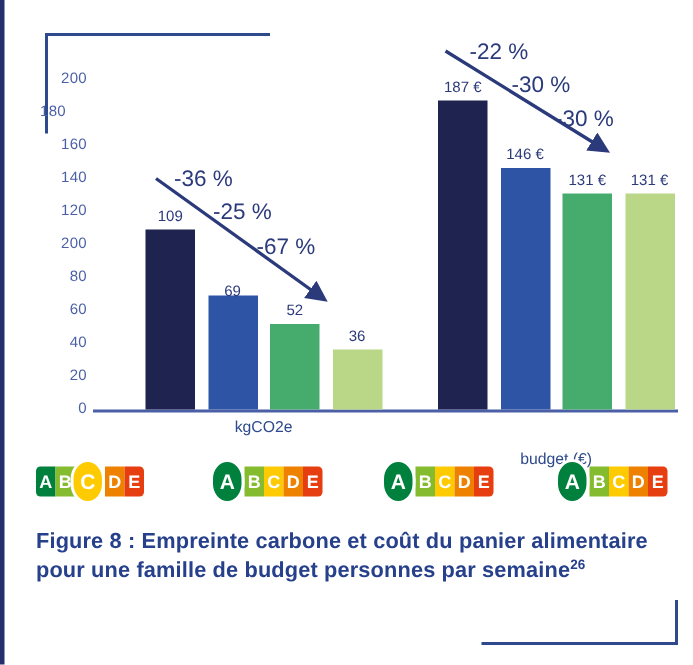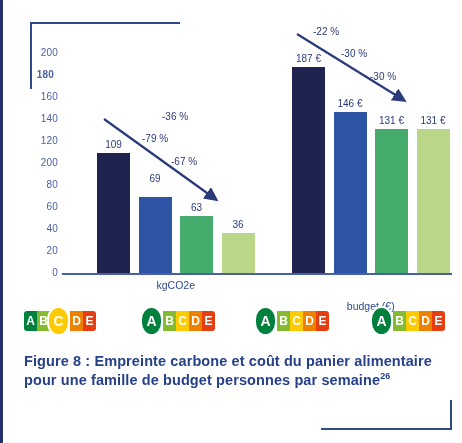--- a/index.html
+++ b/index.html
@@ -33,21 +33,21 @@
   .bars{position:absolute;left:0;top:0;width:462px;height:253px;}
   .bar-val{
     position:absolute;width:44px;text-align:center;
     font-size:10px;color:#2b3a7a;
   }
   .cat-label{
     position:absolute;font-size:10.5px;color:#2e4a8c;
     text-align:center;width:120px;
   }
   .pct{
-    position:absolute;font-size:10px;color:#2b3a7a;white-space:nowrap;
+    position:absolute;font-size:15px;color:#2b3a7a;white-space:nowrap;
   }
   svg.arrows{position:absolute;left:0;top:0;width:462px;height:290px;overflow:visible;}
 
   
   .legend{position:absolute;left:0;top:282px;width:462px;height:18px;}
   .leg-item{position:absolute;display:flex;align-items:center;gap:5px;}
   .leg-dot{width:7px;height:7px;border-radius:50%;display:inline-block;}
   .leg-txt{font-size:9.5px;color:#3b4f96;white-space:nowrap;}
 
   
@@ -80,57 +80,57 @@
   <div class="page-edge"></div>
 
   <div class="bracket br-top-h"></div>
   <div class="bracket br-top-v"></div>
   <div class="bracket br-bot-h"></div>
   <div class="bracket br-bot-v"></div>
 
   <div class="chart">
     <div id="yticks">
         <div class="ytick" style="left: 24px; top: 27px;">200</div>
-        <div class="ytick" style="left: 20px; top: 49px; font-weight: bold;">180</div>
+        <div class="ytick" style="left: 10px; top: 49px;">180</div>
         <div class="ytick" style="left: 24px; top: 71px;">160</div>
         <div class="ytick" style="left: 24px; top: 93px;">140</div>
         <div class="ytick" style="left: 24px; top: 115px;">120</div>
         <div class="ytick" style="left: 24px; top: 137px;">200</div>
         <div class="ytick" style="left: 24px; top: 159px;">80</div>
         <div class="ytick" style="left: 24px; top: 181px;">60</div>
         <div class="ytick" style="left: 24px; top: 203px;">40</div>
         <div class="ytick" style="left: 24px; top: 225px;">20</div>
         <div class="ytick" style="left: 24px; top: 247px;">0</div>
       </div>
     <div class="axis-base"></div>
     <div class="bars" id="bars">
         <div class="bar" style="left: 97px; width: 33px; height: 119.9px; bottom: 0px; background: rgb(30, 35, 80);"></div>
         <div class="bar-val" style="left: 91.5px; top: 119.1px;">109</div>
         <div class="bar" style="left: 138.5px; width: 33px; height: 75.9px; bottom: 0px; background: rgb(46, 84, 165);"></div>
-        <div class="bar-val" style="left: 133px; top: 153px;">69</div>
+        <div class="bar-val" style="left: 133px; top: 169px;">69</div>
         <div class="bar" style="left: 180px; width: 33px; height: 57.2px; bottom: 0px; background: rgb(69, 172, 110);"></div>
-        <div class="bar-val" style="left: 174.5px; top: 181.8px;">63</div>
+        <div class="bar-val" style="left: 174.5px; top: 181.8px;">52</div>
         <div class="bar" style="left: 221.5px; width: 33px; height: 39.6px; bottom: 0px; background: rgb(185, 215, 135);"></div>
         <div class="bar-val" style="left: 216px; top: 199.4px;">36</div>
         <div class="bar" style="left: 292px; width: 33px; height: 205.7px; bottom: 0px; background: rgb(30, 35, 80);"></div>
         <div class="bar-val" style="left: 286.5px; top: 33.3px;">187 €</div>
         <div class="bar" style="left: 333.5px; width: 33px; height: 160.6px; bottom: 0px; background: rgb(46, 84, 165);"></div>
         <div class="bar-val" style="left: 328px; top: 78.4px;">146 €</div>
         <div class="bar" style="left: 375px; width: 33px; height: 144.1px; bottom: 0px; background: rgb(69, 172, 110);"></div>
         <div class="bar-val" style="left: 369.5px; top: 94.9px;">131 €</div>
         <div class="bar" style="left: 416.5px; width: 33px; height: 144.1px; bottom: 0px; background: rgb(185, 215, 135);"></div>
         <div class="bar-val" style="left: 411px; top: 94.9px;">131 €</div>
       </div>
     <div id="cats">
         <div class="cat-label" style="left: 115.75px; top: 259px;">kgCO2e</div>
         <div class="cat-label" style="left: 310.75px; top: 259px; margin-top: 21px;">budget (€)</div>
       </div>
     <div id="pcts">
-        <div class="pct" style="left: 116px; top: 91px; margin-left: 46px;">-36 %</div>
-        <div class="pct" style="left: 142px; top: 113px;">-79 %</div>
+        <div class="pct" style="left: 116px; top: 91px;">-36 %</div>
+        <div class="pct" style="left: 142px; top: 113px;">-25 %</div>
         <div class="pct" style="left: 171px; top: 136px;">-67 %</div>
         <div class="pct" style="left: 313px; top: 6px;">-22 %</div>
         <div class="pct" style="left: 341px; top: 28px;">-30 %</div>
         <div class="pct" style="left: 370px; top: 51px;">-30 %</div>
       </div>
     <svg class="arrows" viewBox="0 0 462 290">
       <defs>
         <marker id="ah" markerWidth="7" markerHeight="7" refX="4" refY="3.2" orient="auto" markerUnits="strokeWidth">
           <path d="M0,0 L6.5,3.2 L0,6.4 z" fill="#2b3a7a"></path>
         </marker>

